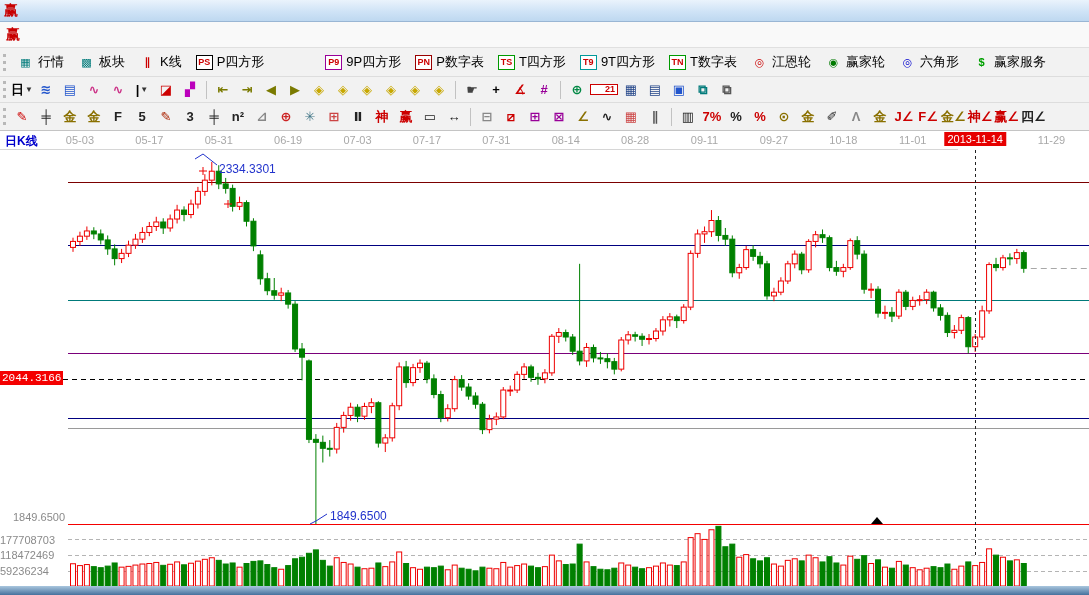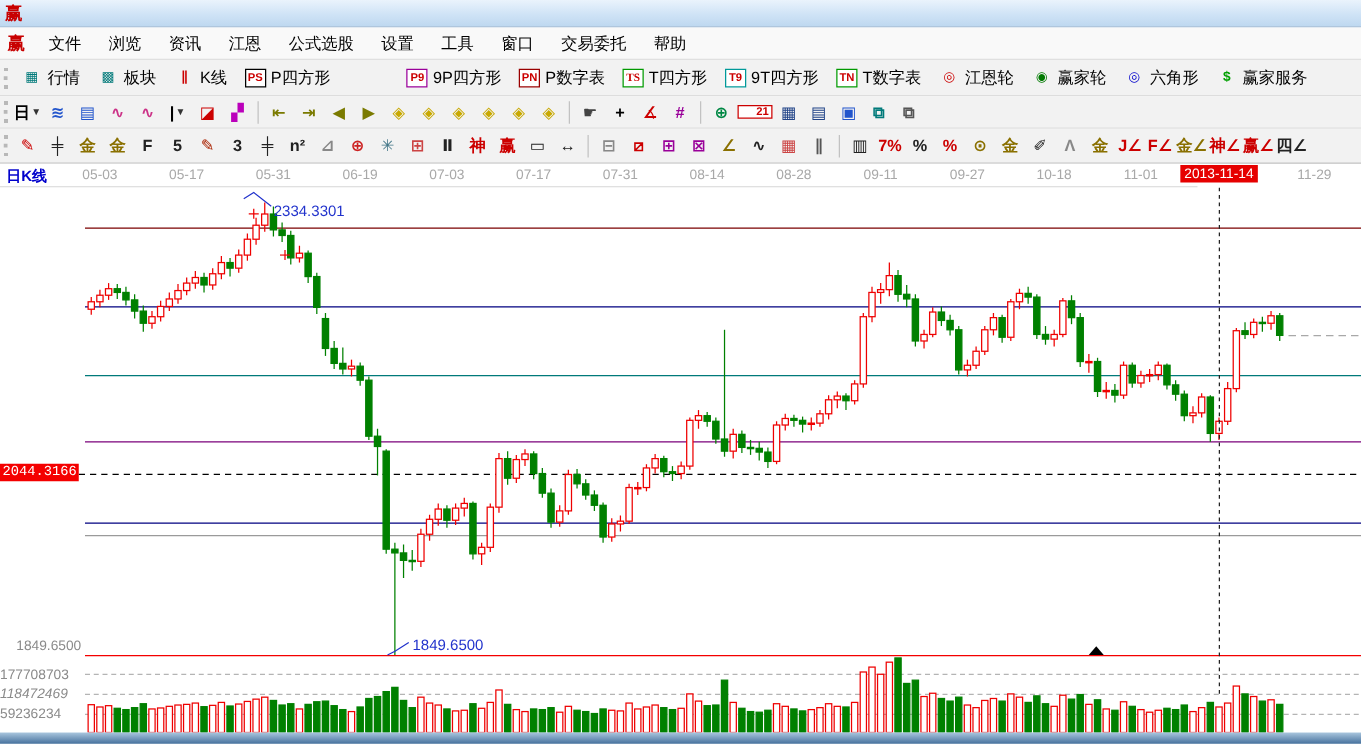--- a/index.html
+++ b/index.html
@@ -45,21 +45,20 @@
 </head>
 <body>
 
 <div>
   <div class="titlebar">
     <span class="applogo">赢</span>
   </div>
 
   <div class="menubar">
     <span class="applogo">赢</span>
-    <span id="menuitems"><span class="menu-item">文件</span><span class="menu-item">浏览</span><span class="menu-item">资讯</span><span class="menu-item">江恩</span><span class="menu-item">公式选股</span><span class="menu-item">设置</span><span class="menu-item">工具</span><span class="menu-item">窗口</span><span class="menu-item">交易委托</span><span class="menu-item">帮助</span></span>
   </div>
 
   <div class="toolbar" id="tb1">
       <span class="handle"></span>
       <span class="tbtn">
         <span class="ic" style="color: rgb(0, 122, 122);">▦</span>
         <span>行情</span>
       </span>
       <span class="tbtn">
         <span class="ic" style="color: rgb(0, 122, 122);">▩</span>
@@ -75,21 +74,21 @@
       </span>
       <span class="tbtn">
         <span class="ic boxed" style="color: rgb(204, 0, 0); border-color: rgb(153, 0, 153); margin-left: 47px;">P9</span>
         <span>9P四方形</span>
       </span>
       <span class="tbtn">
         <span class="ic boxed" style="color: rgb(204, 0, 0); border-color: rgb(153, 0, 0);">PN</span>
         <span>P数字表</span>
       </span>
       <span class="tbtn">
-        <span class="ic boxed" style="color: rgb(204, 0, 0); border-color: rgb(0, 153, 0); font-family: Liberation Serif, serif;">TS</span>
+        <span class="ic boxed" style="color: rgb(204, 0, 0); border-color: rgb(0, 153, 0);">TS</span>
         <span>T四方形</span>
       </span>
       <span class="tbtn">
         <span class="ic boxed" style="color: rgb(204, 0, 0); border-color: rgb(0, 153, 153);">T9</span>
         <span>9T四方形</span>
       </span>
       <span class="tbtn">
         <span class="ic boxed" style="color: rgb(204, 0, 0); border-color: rgb(0, 153, 0);">TN</span>
         <span>T数字表</span>
       </span>
@@ -776,21 +775,21 @@
         <line x1="199" y1="21" x2="207" y2="21" stroke="#ee0000"></line>
         <line x1="203" y1="17" x2="203" y2="25" stroke="#ee0000"></line>
         <line x1="224" y1="54" x2="232" y2="54" stroke="#ee0000"></line>
         <line x1="228" y1="50" x2="228" y2="58" stroke="#ee0000"></line>
         <polygon points="871,374 883,374 877,367" fill="#000000"></polygon>
       </svg>
     <div class="pricetag">2044.3166</div>
     <div class="lbl" style="top:361px;left:13px">1849.6500</div>
     <div class="vlabels" id="vlabels">
         <div class="lbl" style="top: 383.5px;">177708703</div>
-        <div class="lbl" style="top: 399px; font-style: italic;">118472469</div>
+        <div class="lbl" style="top: 399px;">118472469</div>
         <div class="lbl" style="top: 414.5px;">59236234</div>
       </div>
     <div class="blue" style="top:12px;left:219px">2334.3301</div>
     <div class="blue" style="top:359px;left:330px">1849.6500</div>
   </div>
 
   <div class="bottomstrip"></div>
 </div>
 
 </body></html>

